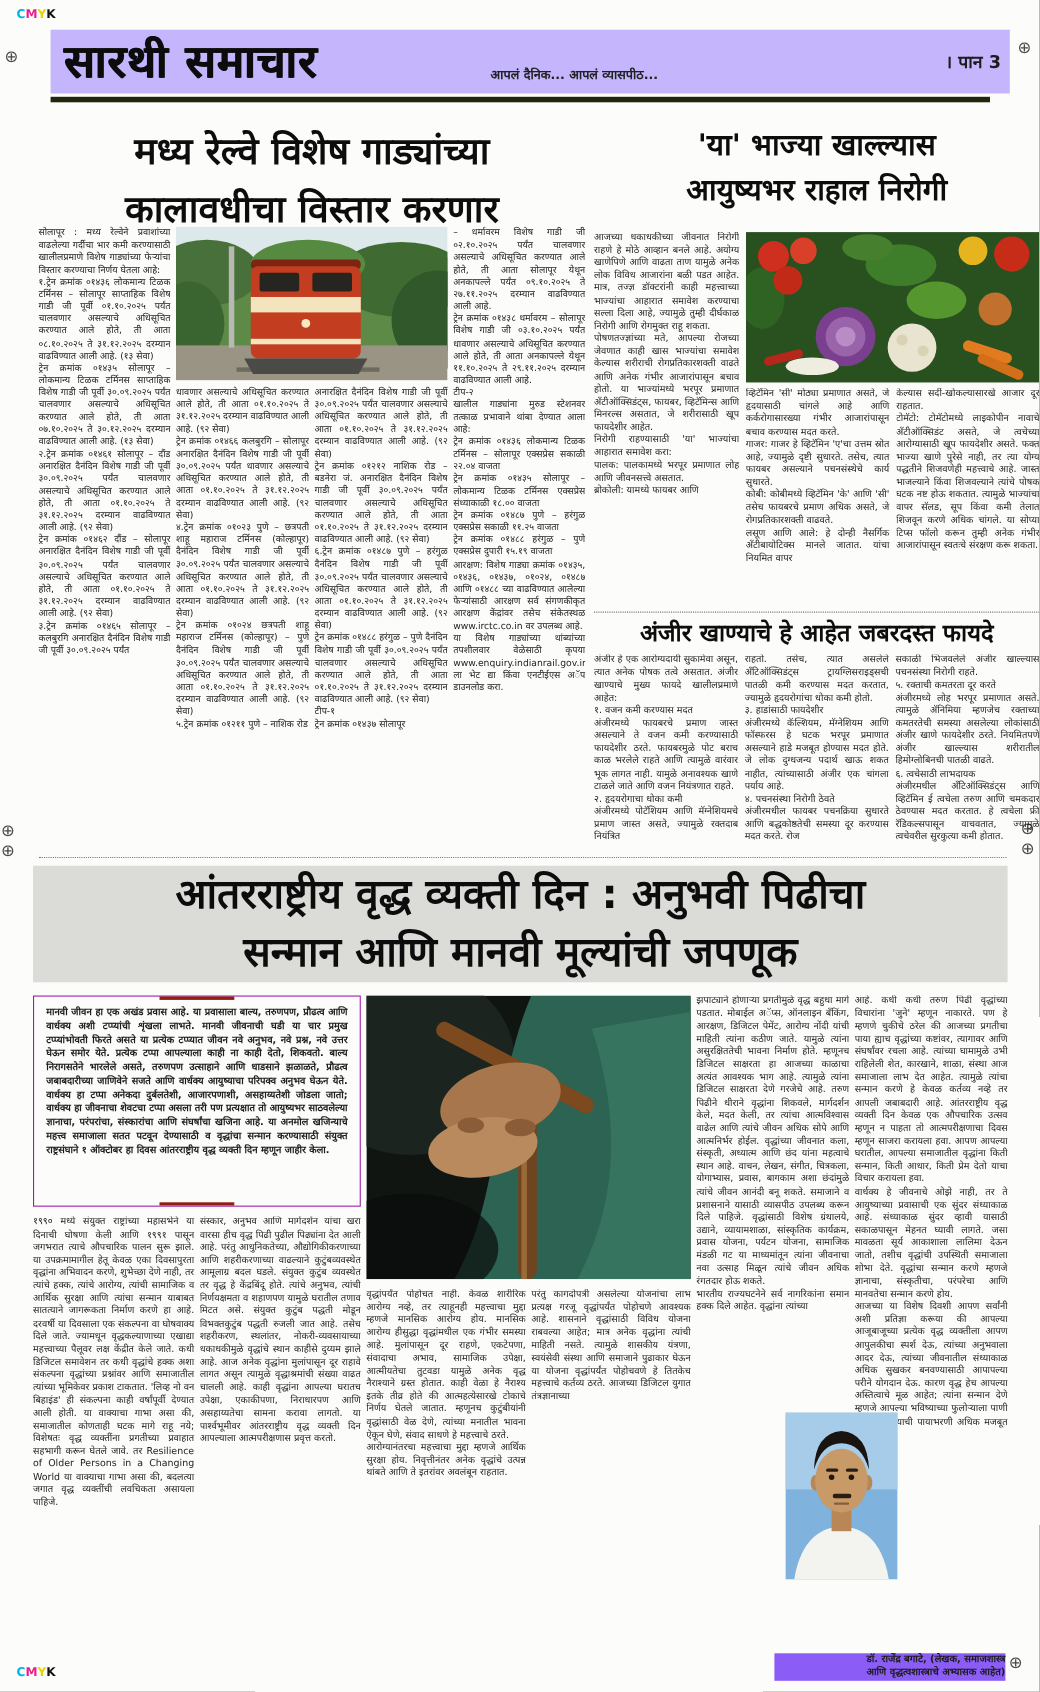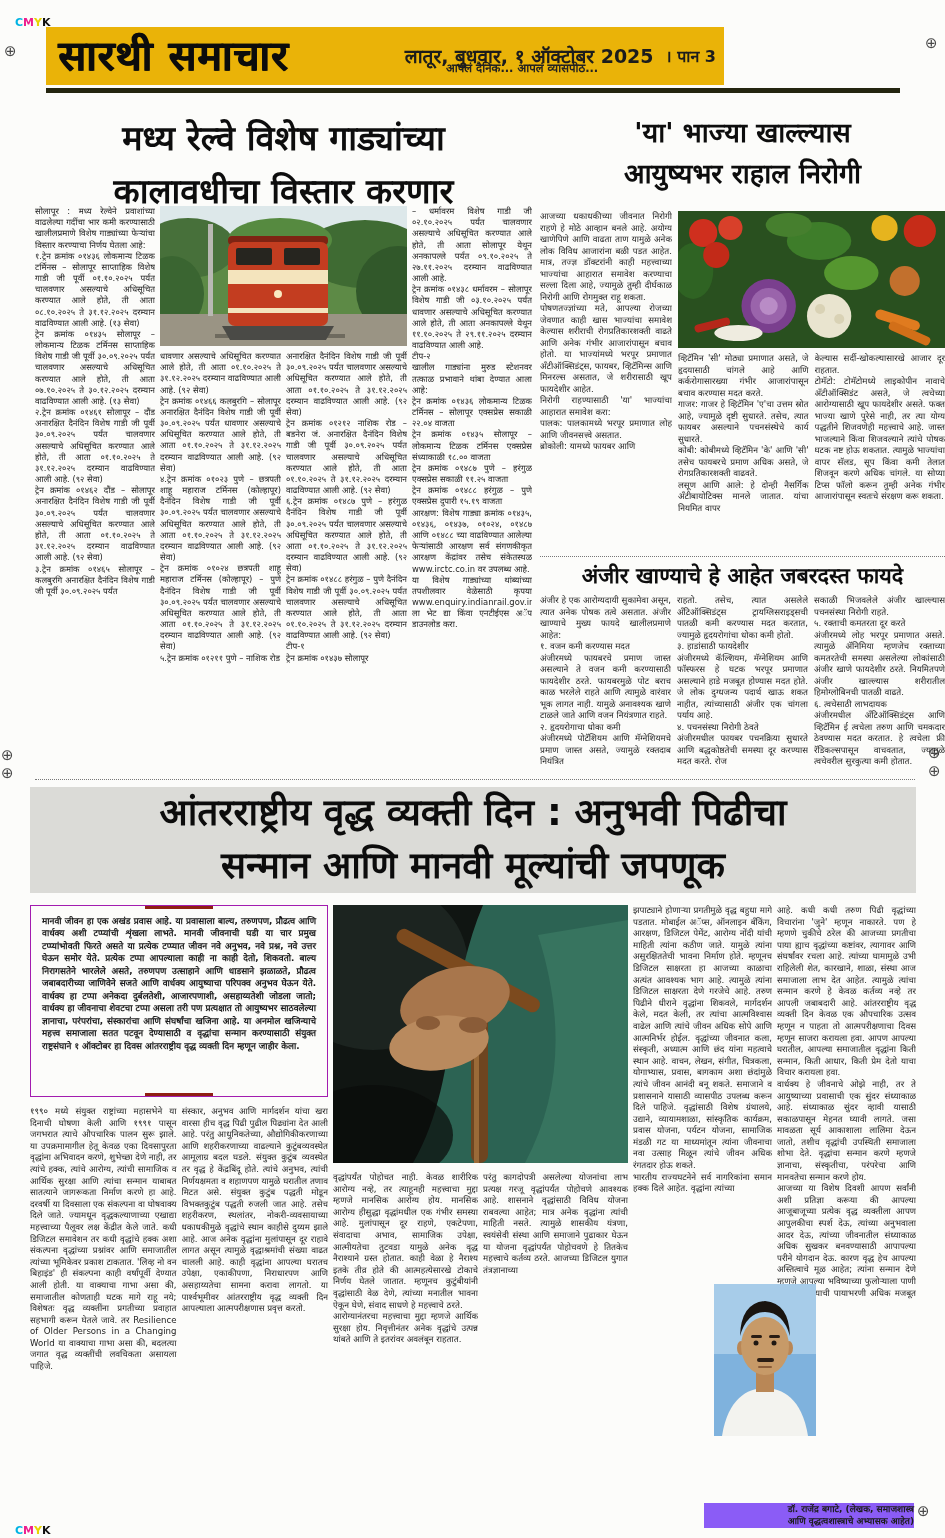--- a/index.html
+++ b/index.html
@@ -1,24 +1,24 @@
 <!DOCTYPE html>
 <html><head>
 <meta charset="utf-8">
 <style>
   html,body{margin:0;padding:0;background:#888;}
   .page{position:relative;width:945px;height:1538px;background:#fcfcfa;overflow:hidden;
         font-family:"DejaVu Sans",sans-serif;color:#1c1c1c;margin:0 auto;}
   
-  .cmyk{position:absolute;left:15px;font-size:11px;font-weight:700;margin-top:10px;}
+  .cmyk{position:absolute;left:15px;font-size:11px;font-weight:700;}
   .cmyk.top{top:6px}.cmyk.bottom{top:1514px}
   .cmyk .c{color:#00b3e3}.cmyk .m{color:#ec1d8e}.cmyk .y{color:#e8d400}.cmyk .k{color:#111}
   .reg{position:absolute;font-size:15px;color:#4a4a4a;line-height:1}
   
-  .masthead{position:absolute;left:46px;top:27px;width:678px;height:58px;background:#eab308;}
+  .masthead{position:absolute;left:46px;top:27px;width:872px;height:58px;background:#c4b5fd;}
   .nameplate{position:absolute;left:12px;top:1px;font-size:41px;font-weight:900;line-height:56px;letter-spacing:1px;color:#0c0c0c;text-shadow:1px 0 #0c0c0c;}
   .tagline{position:absolute;left:400px;bottom:10px;font-size:11.5px;font-weight:700;color:#222;}
   .dateline-wrap{position:absolute;right:8px;top:0;height:100%;display:flex;align-items:center;gap:12px;}
   .dateline{font-size:19px;font-weight:800;}
   .pagenum{font-size:16px;font-weight:800;}
   .toprule{position:absolute;left:46px;top:88px;width:854px;height:5px;background:#24250f;}
   
   .txt{text-align:justify;white-space:pre-line;overflow:hidden;color:#1d1d1d;}
   
   .railway{position:absolute;left:35px;top:96px;width:497px;height:681px;}
@@ -78,21 +78,20 @@
   <span class="reg" style="left:1px;top:748px">⊕</span>
   <span class="reg" style="left:1px;top:766px">⊕</span>
   <span class="reg" style="left:928px;top:746px">⊕</span>
   <span class="reg" style="left:928px;top:764px">⊕</span>
   <span class="reg" style="left:917px;top:1504px">⊕</span>
 
   <header class="masthead">
     <div class="nameplate">सारथी समाचार</div>
     <div class="tagline">आपलं दैनिक... आपलं व्यासपीठ...</div>
     <div class="dateline-wrap">
-      <span class="dateline">लातूर, बुधवार, १ ऑक्टोबर 2025</span>
       <span class="pagenum">। पान 3</span>
     </div>
   </header>
   <div class="toprule"></div>
 
   <article class="railway">
     <h1 class="rail-h">मध्य रेल्वे विशेष गाड्यांच्या
 कालावधीचा विस्तार करणार</h1>
     <div class="rail-body">
       <div class="txt rcol rail-c1">सोलापूर : मध्य रेल्वेने प्रवाशांच्या वाढलेल्या गर्दीचा भार कमी करण्यासाठी खालीलप्रमाणे विशेष गाड्यांच्या फेऱ्यांचा विस्तार करण्याचा निर्णय घेतला आहे:

